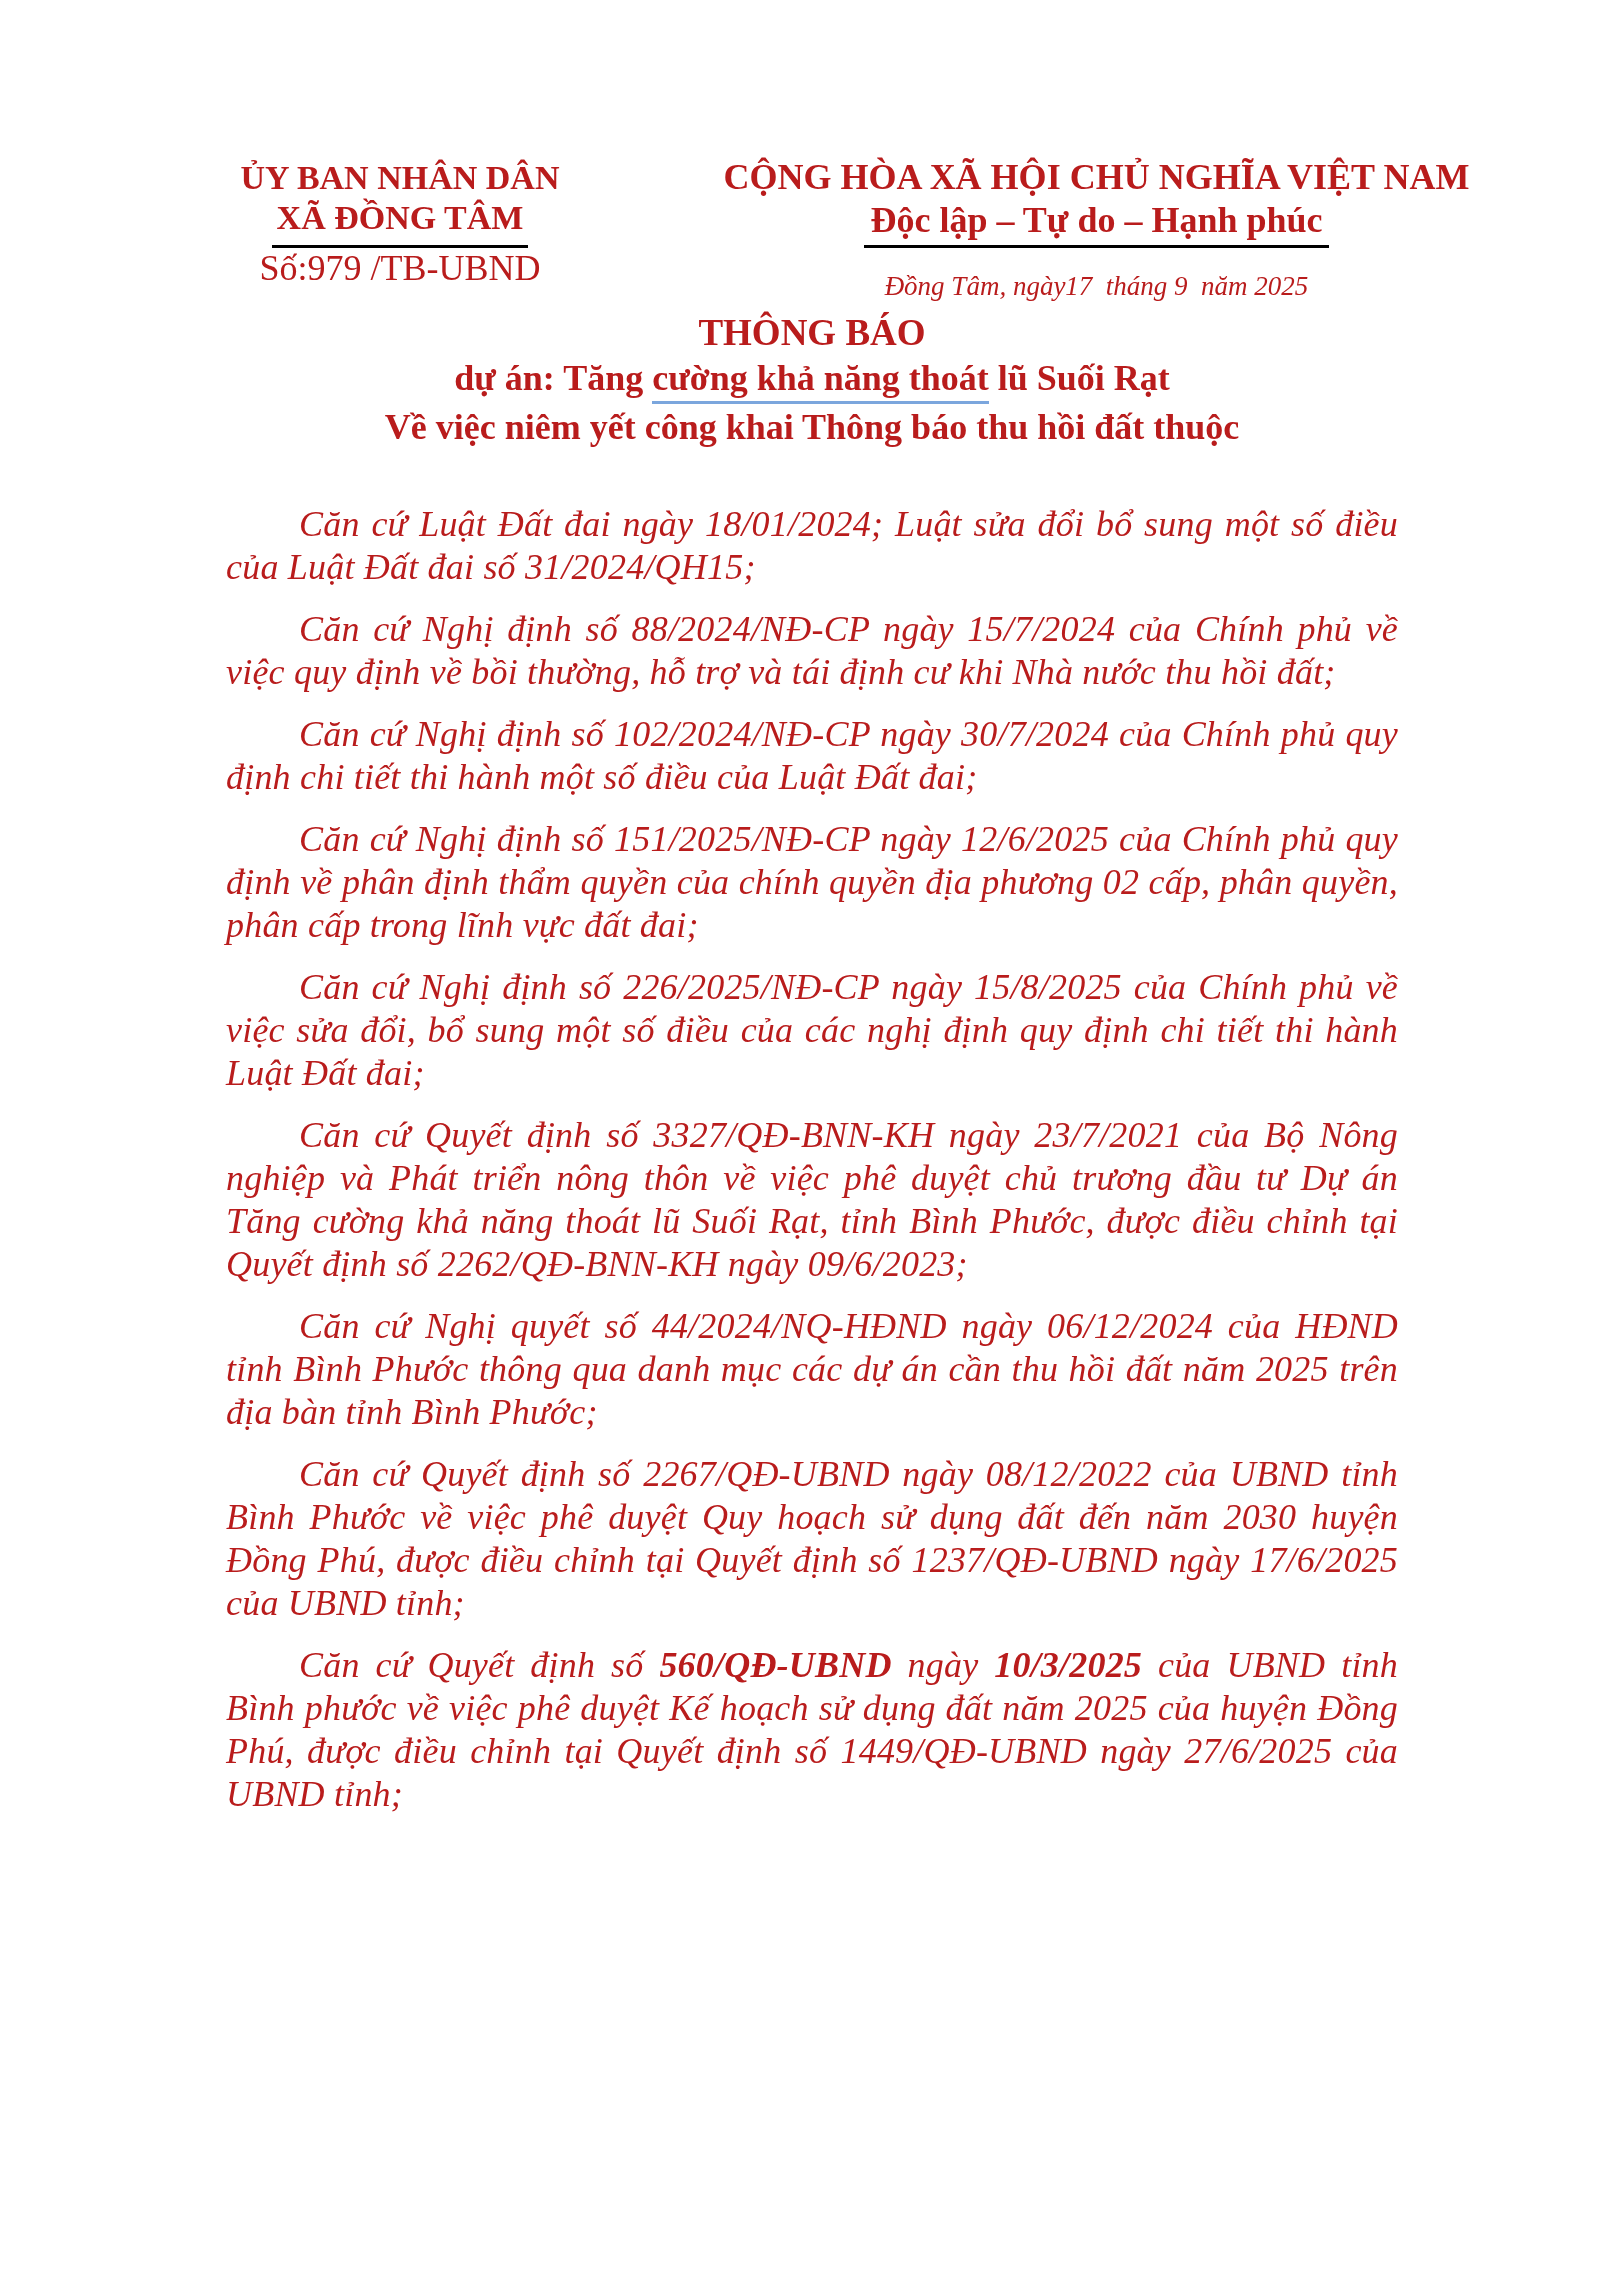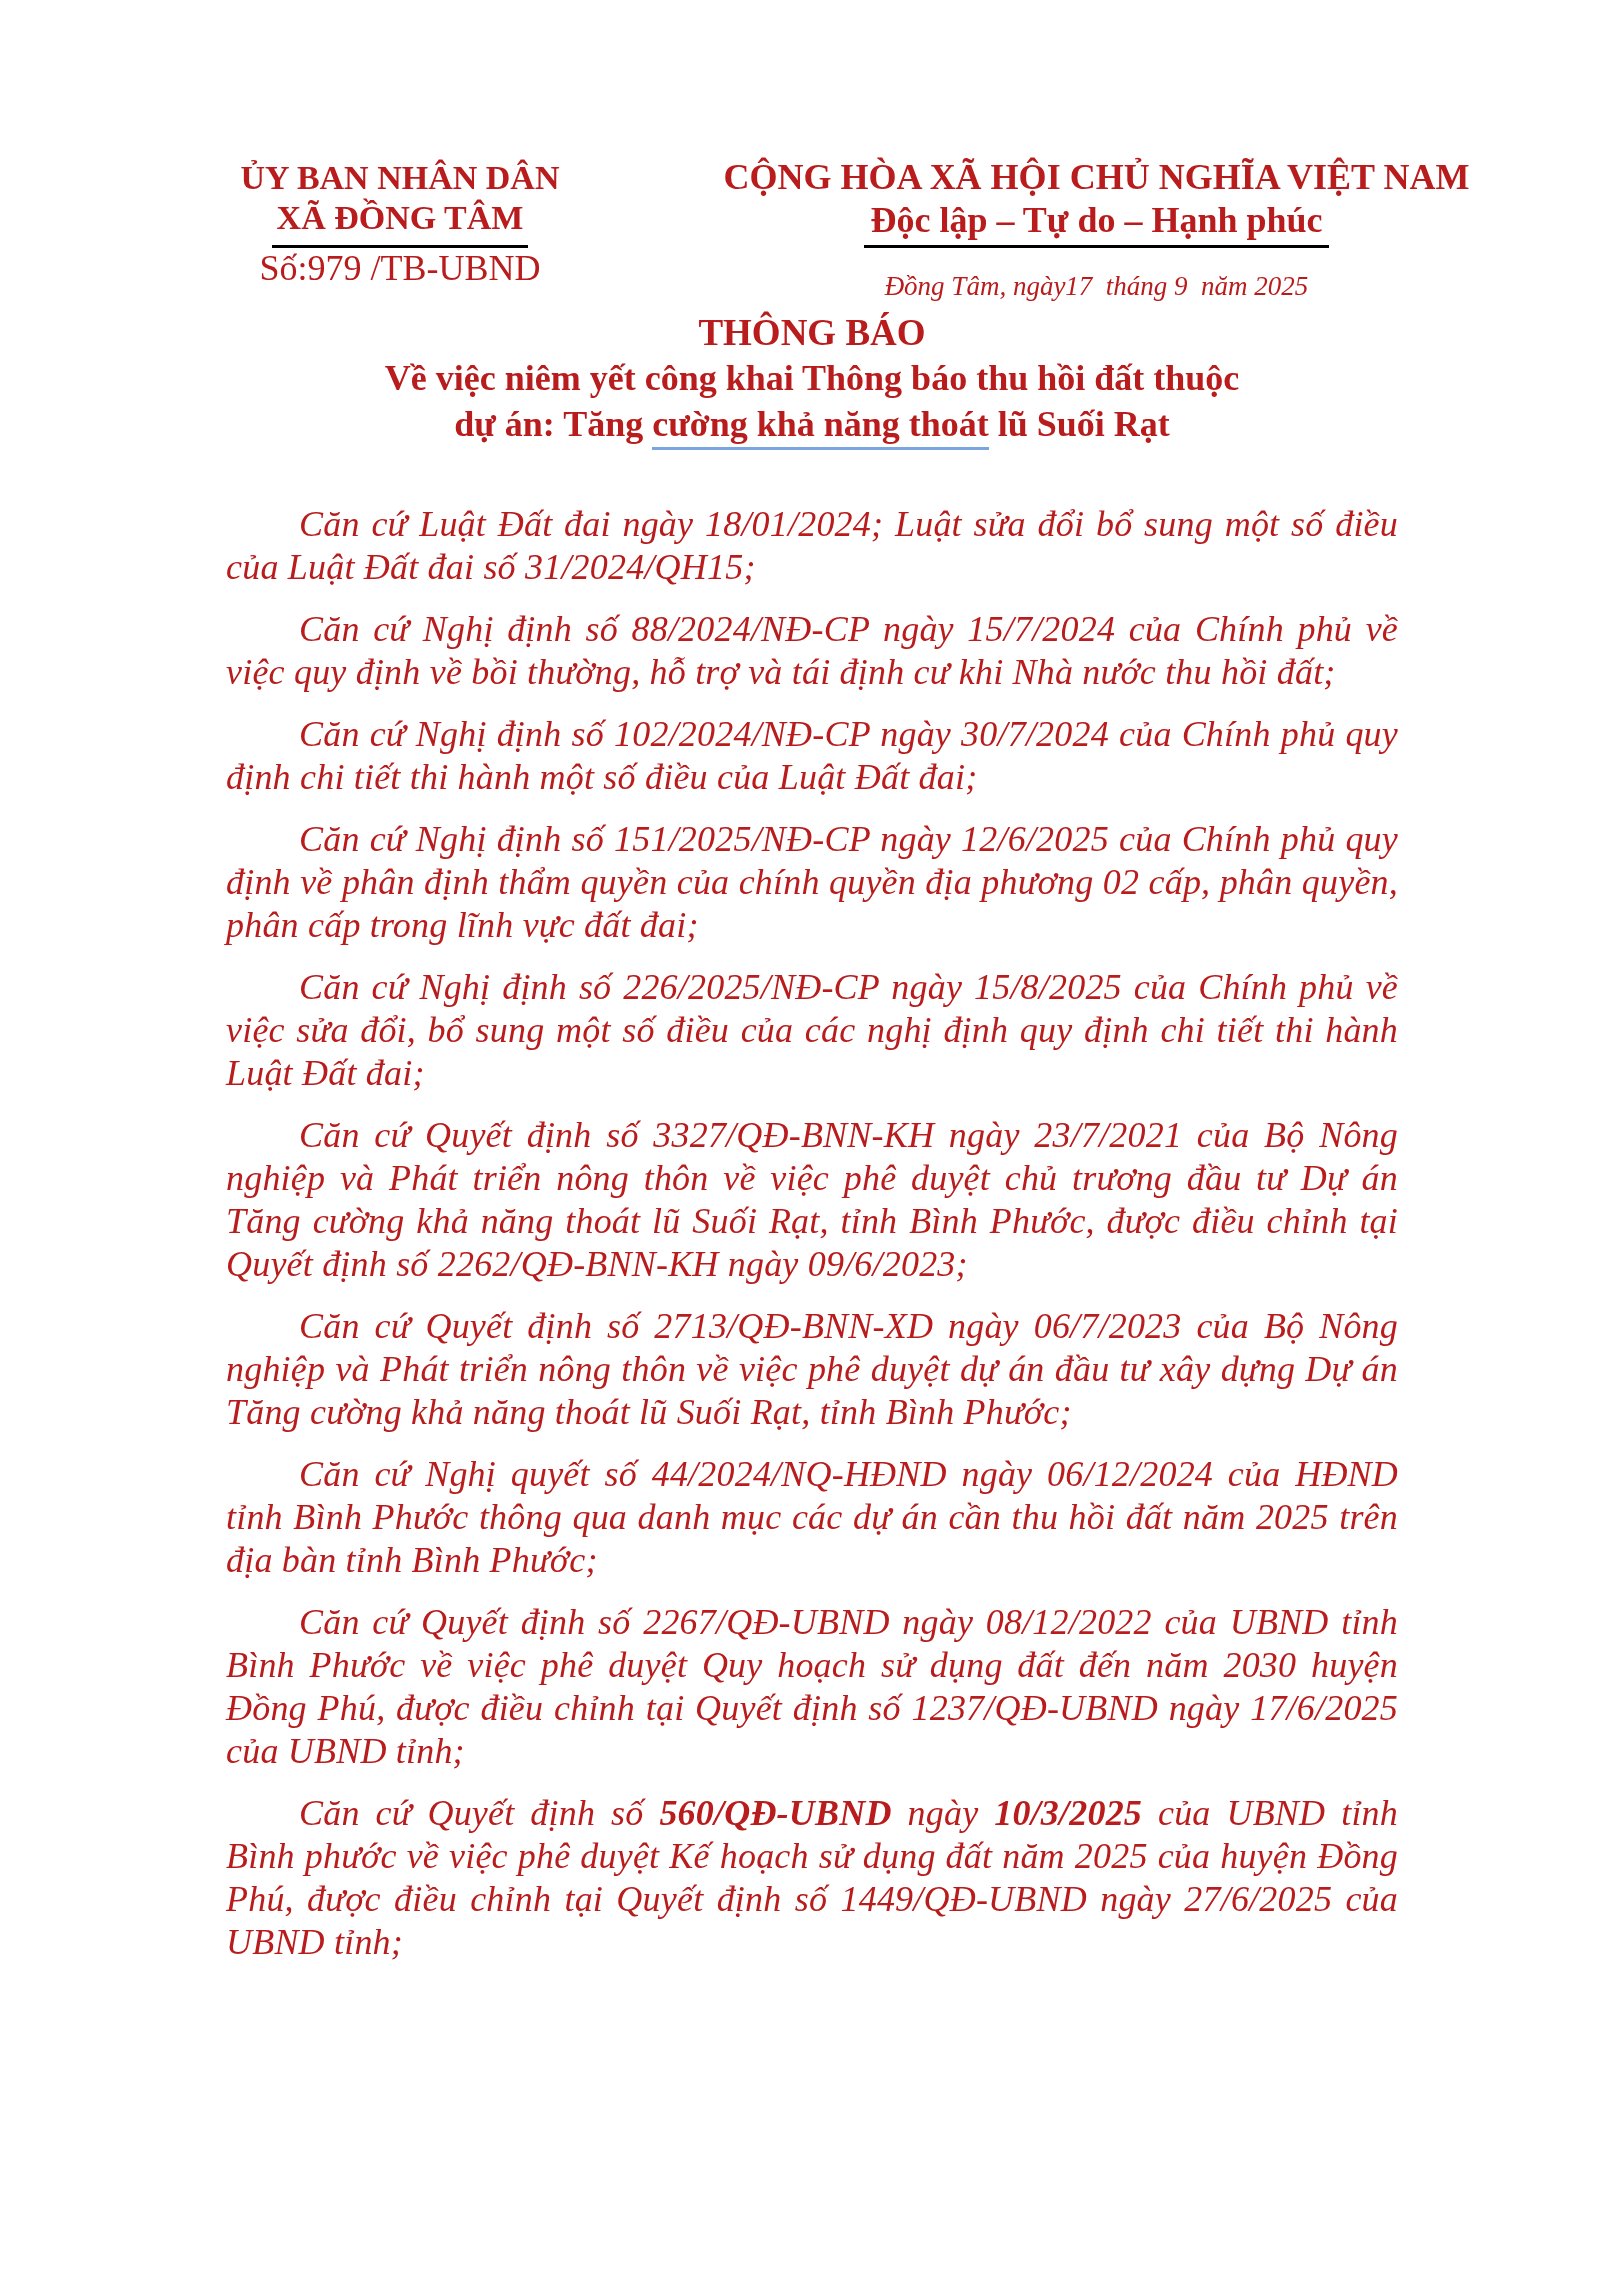--- a/index.html
+++ b/index.html
@@ -132,31 +132,30 @@
   <div class="header-right">
     <div class="national-title">CỘNG HÒA XÃ HỘI CHỦ NGHĨA VIỆT NAM</div>
     <div>
       <span class="national-motto">Độc lập – Tự do – Hạnh phúc</span>
     </div>
     <div class="place-date">Đồng Tâm, ngày17  tháng 9  năm 2025</div>
   </div>
 
   <div class="title-block">
     <div class="doc-type">THÔNG BÁO</div>
+    <div class="subject-line"><span>dự án: Tăng </span><span class="u-blue" style="border-bottom-color: rgb(123, 166, 221);">cường khả năng thoát</span><span> lũ Suối Rạt</span></div>
     <div class="subject-line">Về việc niêm yết công khai Thông báo thu hồi đất thuộc</div>
-    <div class="subject-line"><span>dự án: Tăng </span><span class="u-blue" style="border-bottom-color: rgb(123, 166, 221);">cường khả năng thoát</span><span> lũ Suối Rạt</span></div>
   </div>
 
   <main class="body-text">
       <p><span>Căn cứ Luật Đất đai ngày 18/01/2024; Luật sửa đổi bổ sung một số điều của Luật Đất đai số 31/2024/QH15;</span></p>
       <p><span>Căn cứ Nghị định số 88/2024/NĐ-CP ngày 15/7/2024 của Chính phủ về việc quy định về bồi thường, hỗ trợ và tái định cư khi Nhà nước thu hồi đất;</span></p>
       <p><span>Căn cứ Nghị định số 102/2024/NĐ-CP ngày 30/7/2024 của Chính phủ quy định chi tiết thi hành một số điều của Luật Đất đai;</span></p>
       <p><span>Căn cứ Nghị định số 151/2025/NĐ-CP ngày 12/6/2025 của Chính phủ quy định về phân định thẩm quyền của chính quyền địa phương 02 cấp, phân quyền, phân cấp trong lĩnh vực đất đai;</span></p>
       <p><span>Căn cứ Nghị định số 226/2025/NĐ-CP ngày 15/8/2025 của Chính phủ về việc sửa đổi, bổ sung một số điều của các nghị định quy định chi tiết thi hành Luật Đất đai;</span></p>
       <p><span>Căn cứ Quyết định số 3327/QĐ-BNN-KH ngày 23/7/2021 của Bộ Nông nghiệp và Phát triển nông thôn về việc phê duyệt chủ trương đầu tư Dự án Tăng cường khả năng thoát lũ Suối Rạt, tỉnh Bình Phước, được điều chỉnh tại Quyết định số 2262/QĐ-BNN-KH ngày 09/6/2023;</span></p>
-      <p><span>Căn cứ Quyết định số 2713/QĐ-BNN-XD ngày 06/7/2023 của Bộ Nông nghiệp và Phát triển nông thôn về việc phê duyệt dự án đầu tư xây dựng Dự án Tăng cường khả năng thoát lũ Suối Rạt, tỉnh Bình Phước;</span></p>
       <p><span>Căn cứ Nghị quyết số 44/2024/NQ-HĐND ngày 06/12/2024 của HĐND tỉnh Bình Phước thông qua danh mục các dự án cần thu hồi đất năm 2025 trên địa bàn tỉnh Bình Phước;</span></p>
       <p><span>Căn cứ Quyết định số 2267/QĐ-UBND ngày 08/12/2022 của UBND tỉnh Bình Phước về việc phê duyệt Quy hoạch sử dụng đất đến năm 2030 huyện Đồng Phú, được điều chỉnh tại Quyết định số 1237/QĐ-UBND ngày 17/6/2025 của UBND tỉnh;</span></p>
       <p><span>Căn cứ Quyết định số </span><span class="bold">560/QĐ-UBND</span><span> ngày </span><span class="bold">10/3/2025</span><span> của UBND tỉnh Bình phước về việc phê duyệt Kế hoạch sử dụng đất năm 2025 của huyện Đồng Phú, được điều chỉnh tại Quyết định số 1449/QĐ-UBND ngày 27/6/2025 của UBND tỉnh;</span></p>
     </main>
 
 </div>
 
 
 </body></html>

